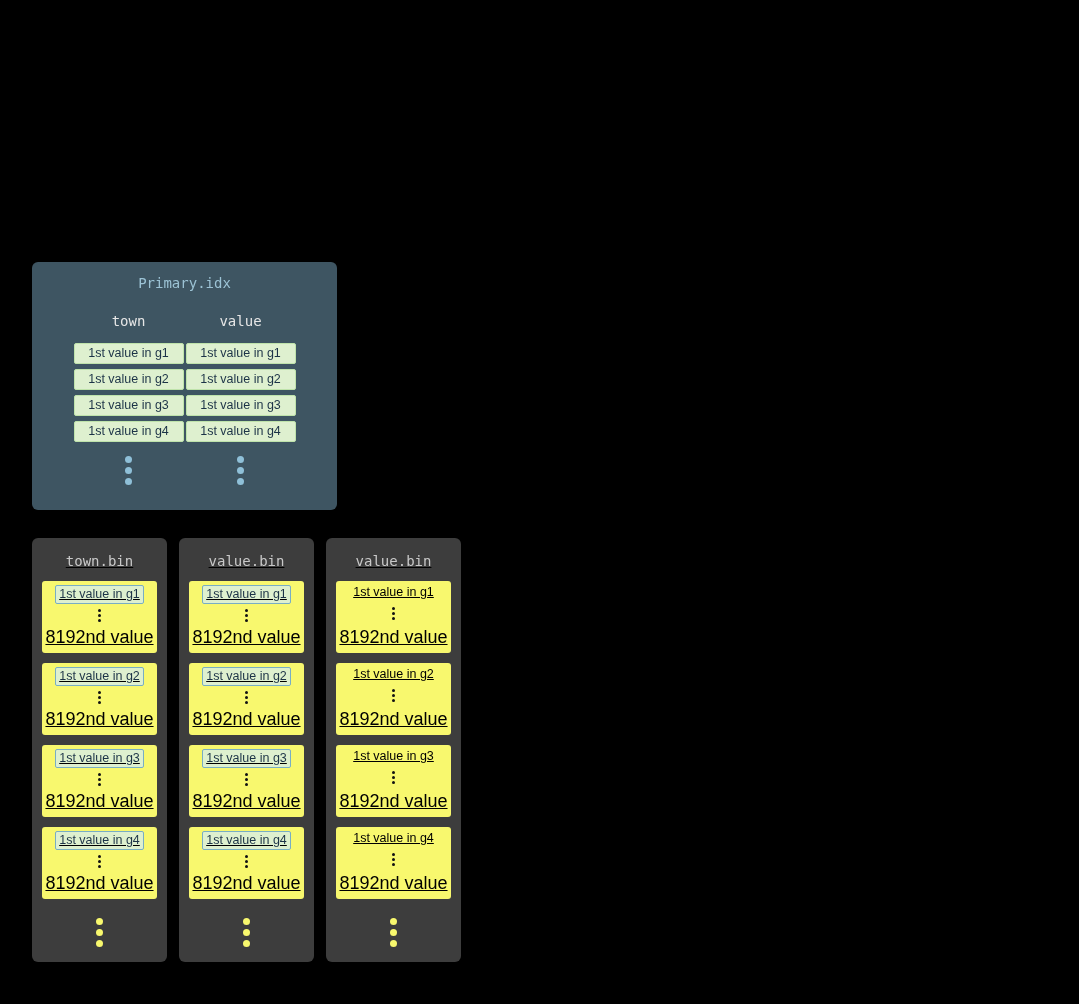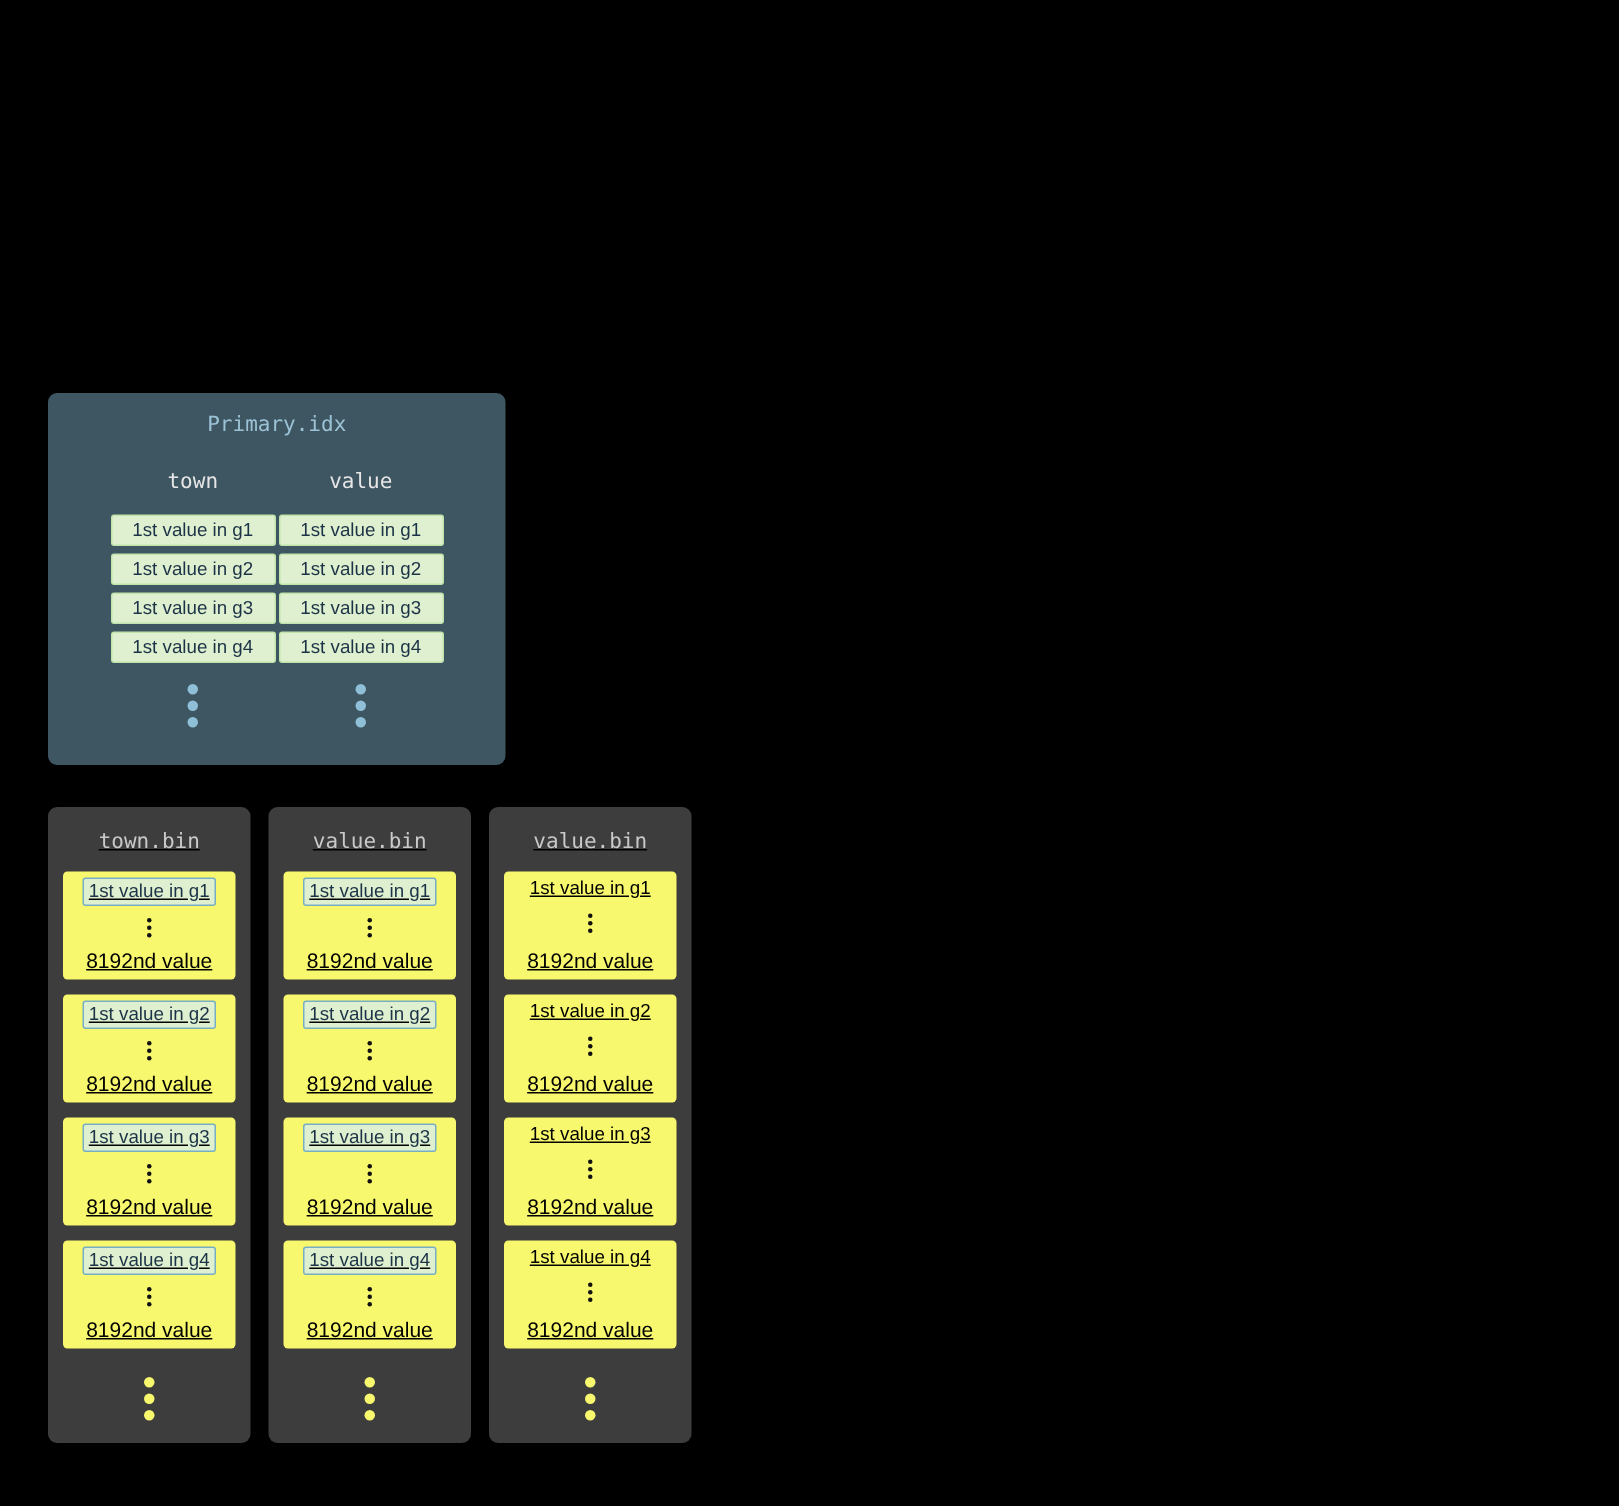--- a/index.html
+++ b/index.html
@@ -73,21 +73,21 @@
   .granule-first { font-size: 12.5px; color: var(--granule-text, #000); white-space: nowrap; }
   .granule-first.hl {
     background: var(--mark-bg, #def0cf);
     border: 1px solid var(--highlight-border, #78aec4);
     border-radius: 2px;
     padding: 0 3px; line-height: 17px;
     color: var(--mark-text, #1c3347);
   }
   .mini-dots { display: flex; flex-direction: column; gap: 2px; }
   .mini-dots .dot { width: 3px; height: 3px; background: #111; }
-  .granule-last { font-size: 14px; color: var(--granule-text, #000); white-space: nowrap; }
+  .granule-last { font-size: 18px; color: var(--granule-text, #000); white-space: nowrap; }
 </style>
 </head>
 <body>
 
 <div class="canvas">
 
   <section class="primary-panel">
     <div class="primary-title">Primary.idx</div>
     <div class="primary-columns">
         <div class="pcol">

